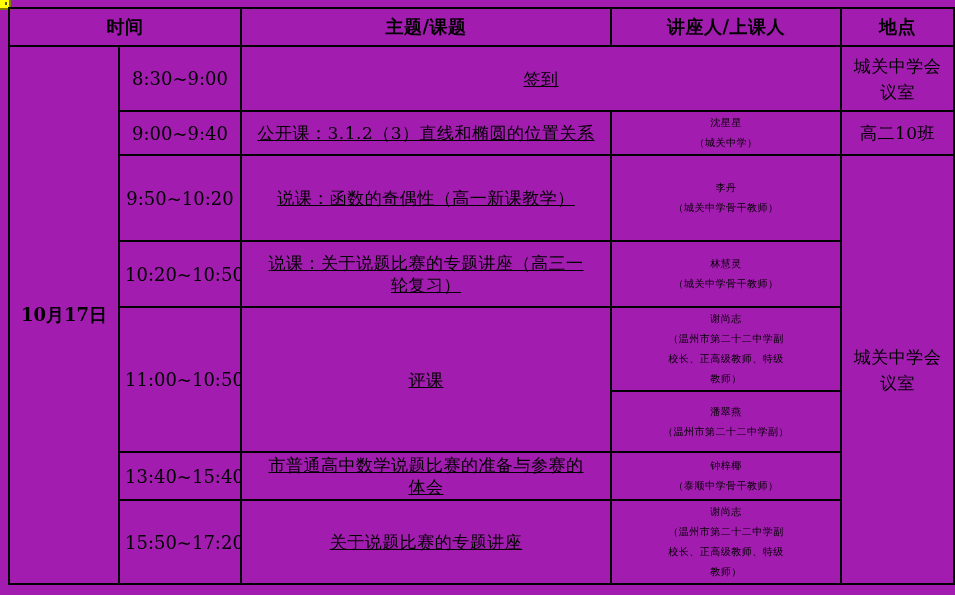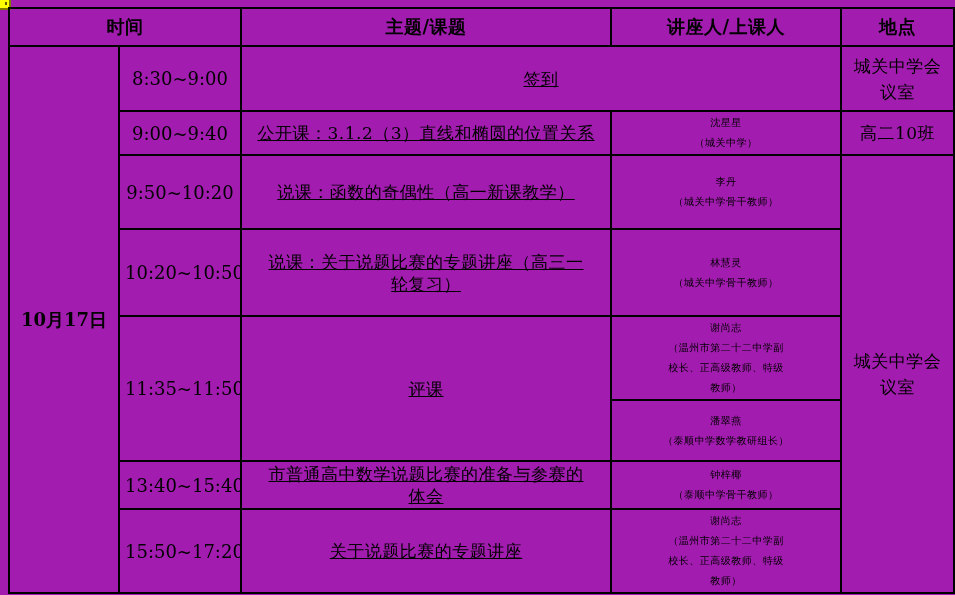--- a/index.html
+++ b/index.html
@@ -81,49 +81,49 @@
       </tr>
 
       <tr style="height:42px">
         <td class="time">9:00~9:40</td>
         <td class="topic">公开课：3.1.2（3）直线和椭圆的位置关系</td>
         <td class="speaker">沈星星
 （城关中学）</td>
         <td class="loc">高二10班</td>
       </tr>
 
-      <tr style="height:74px">
+      <tr style="height:86px">
         <td class="time">9:50~10:20</td>
         <td class="topic">说课：函数的奇偶性（高一新课教学）</td>
         <td class="speaker">李丹
 （城关中学骨干教师）</td>
         <td class="loc" rowspan="6">城关中学会
 议室</td>
       </tr>
 
-      <tr style="height:87px">
+      <tr style="height:66px">
         <td class="time">10:20~10:50</td>
         <td class="topic">说课：关于说题比赛的专题讲座（高三一
 轮复习）</td>
         <td class="speaker">林慧灵
 （城关中学骨干教师）</td>
       </tr>
 
       <tr style="height:79px">
-        <td class="time" rowspan="2">11:35~11:50</td>
+        <td class="time" rowspan="2">11:00~10:50</td>
         <td class="topic" rowspan="2">评课</td>
         <td class="speaker">谢尚志
 （温州市第二十二中学副
 校长、正高级教师、特级
 教师）</td>
       </tr>
 
       <tr style="height:61px">
         <td class="speaker">潘翠燕
-（泰顺中学数学教研组长）</td>
+（温州市第二十二中学副）</td>
       </tr>
 
       <tr style="height:48px">
         <td class="time">13:40~15:40</td>
         <td class="topic">市普通高中数学说题比赛的准备与参赛的
 体会</td>
         <td class="speaker">钟梓椰
 （泰顺中学骨干教师）</td>
       </tr>
 

